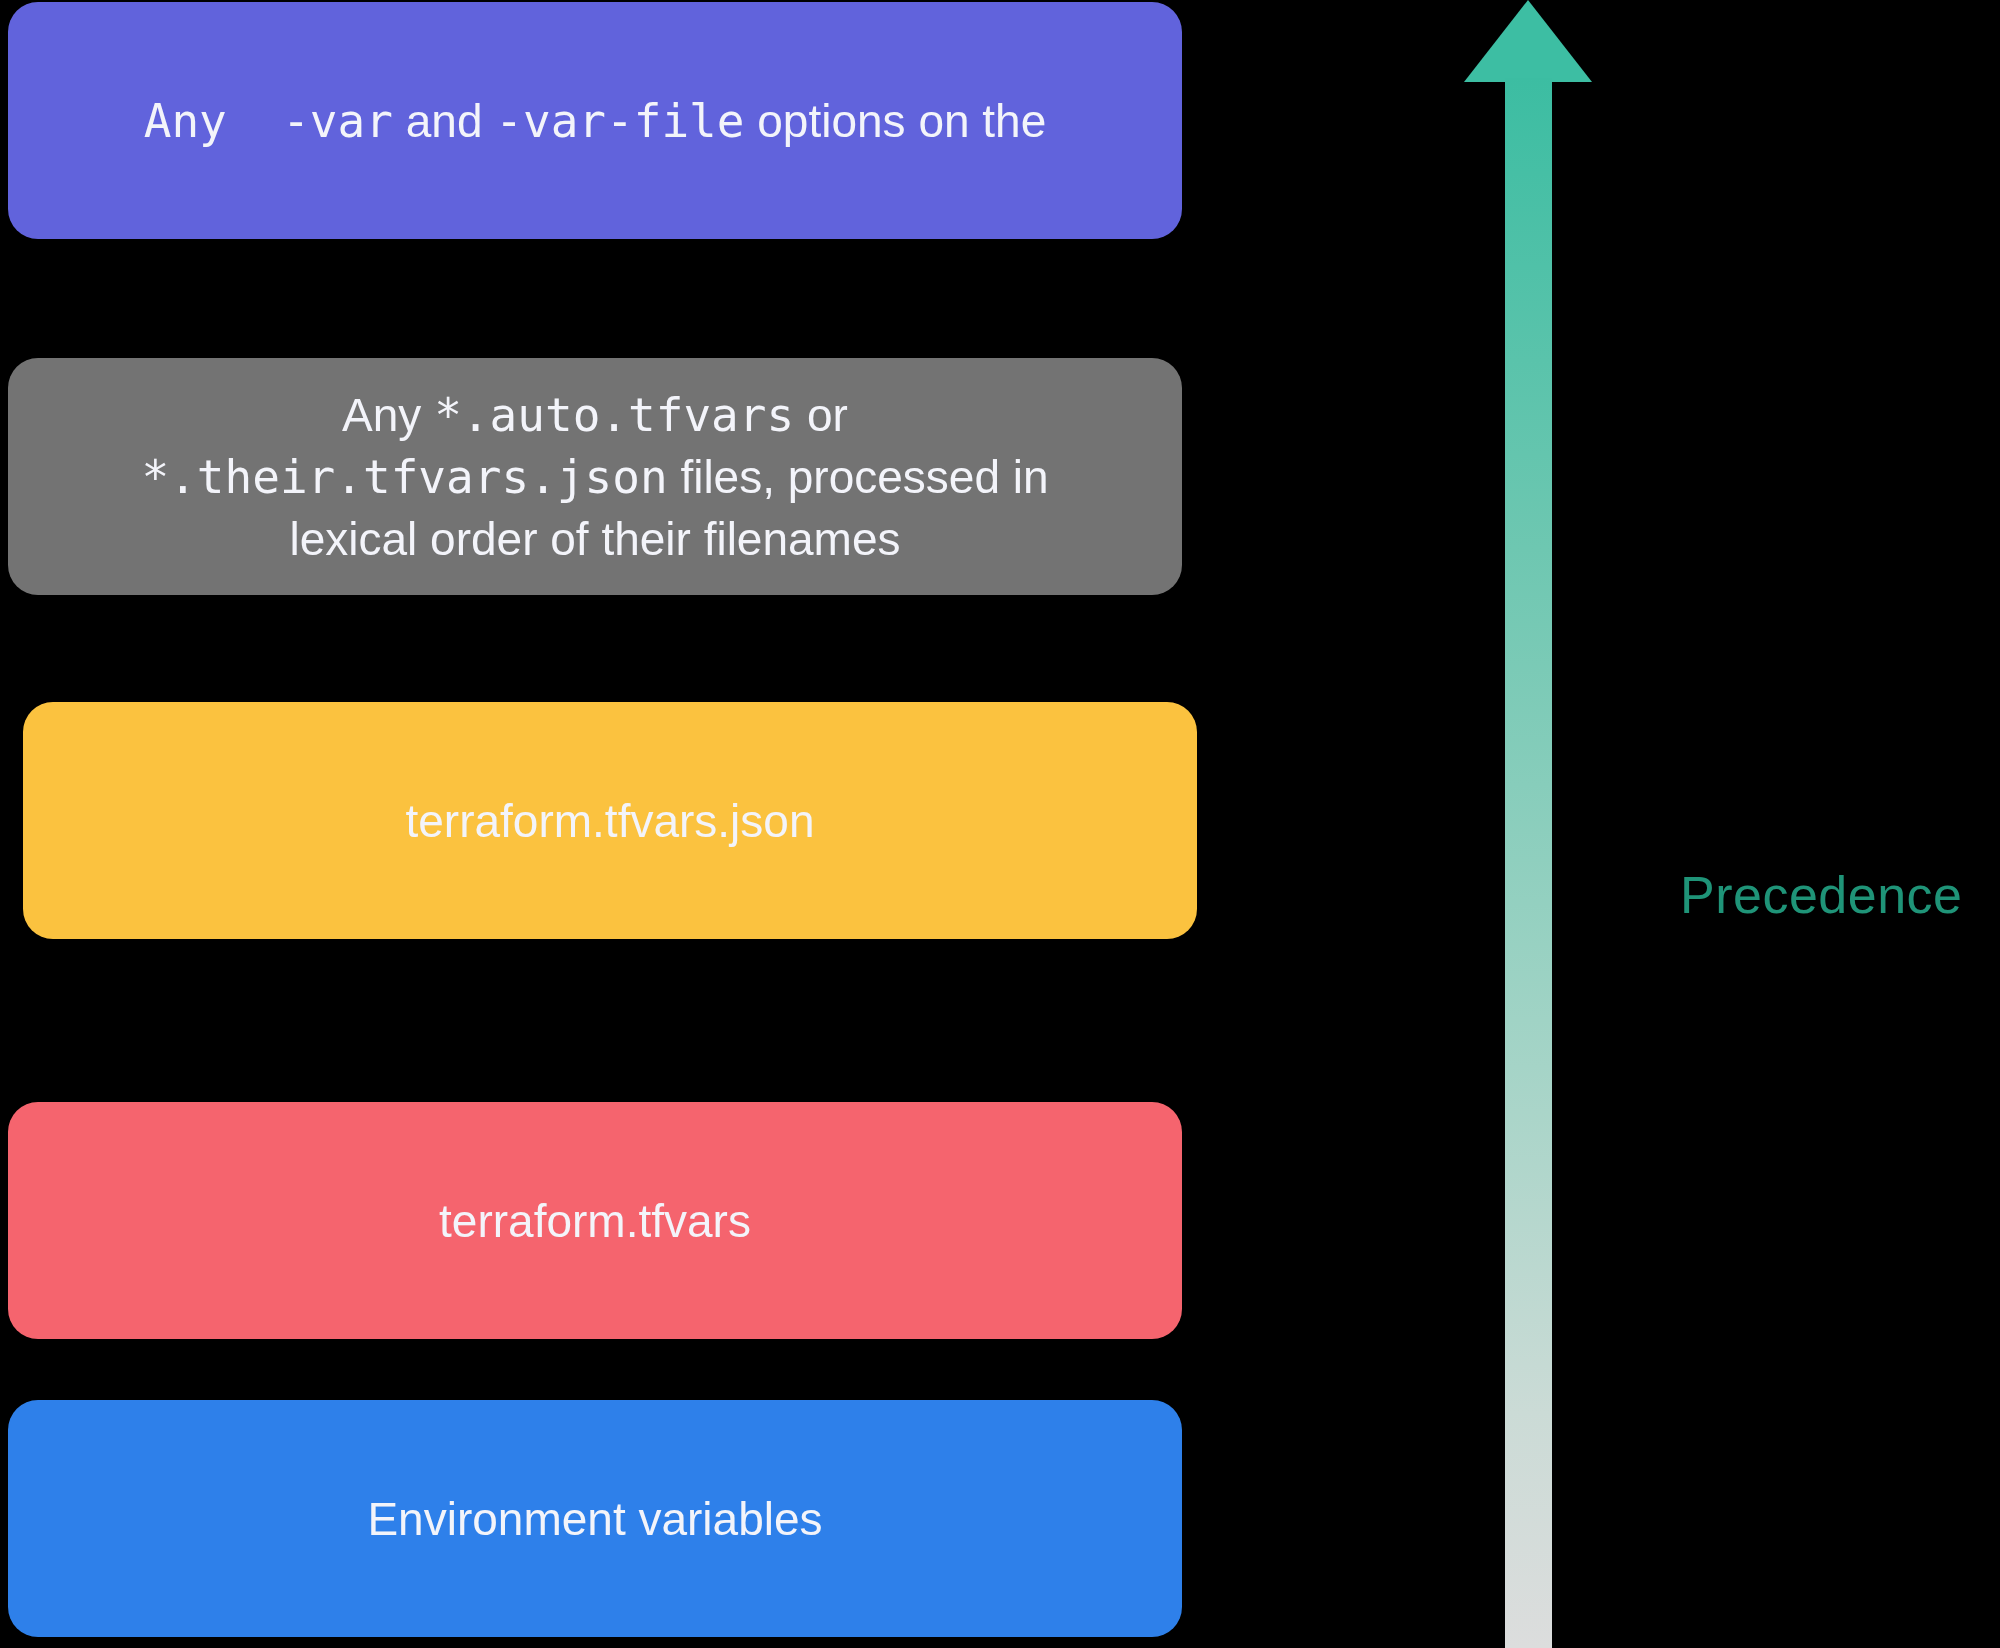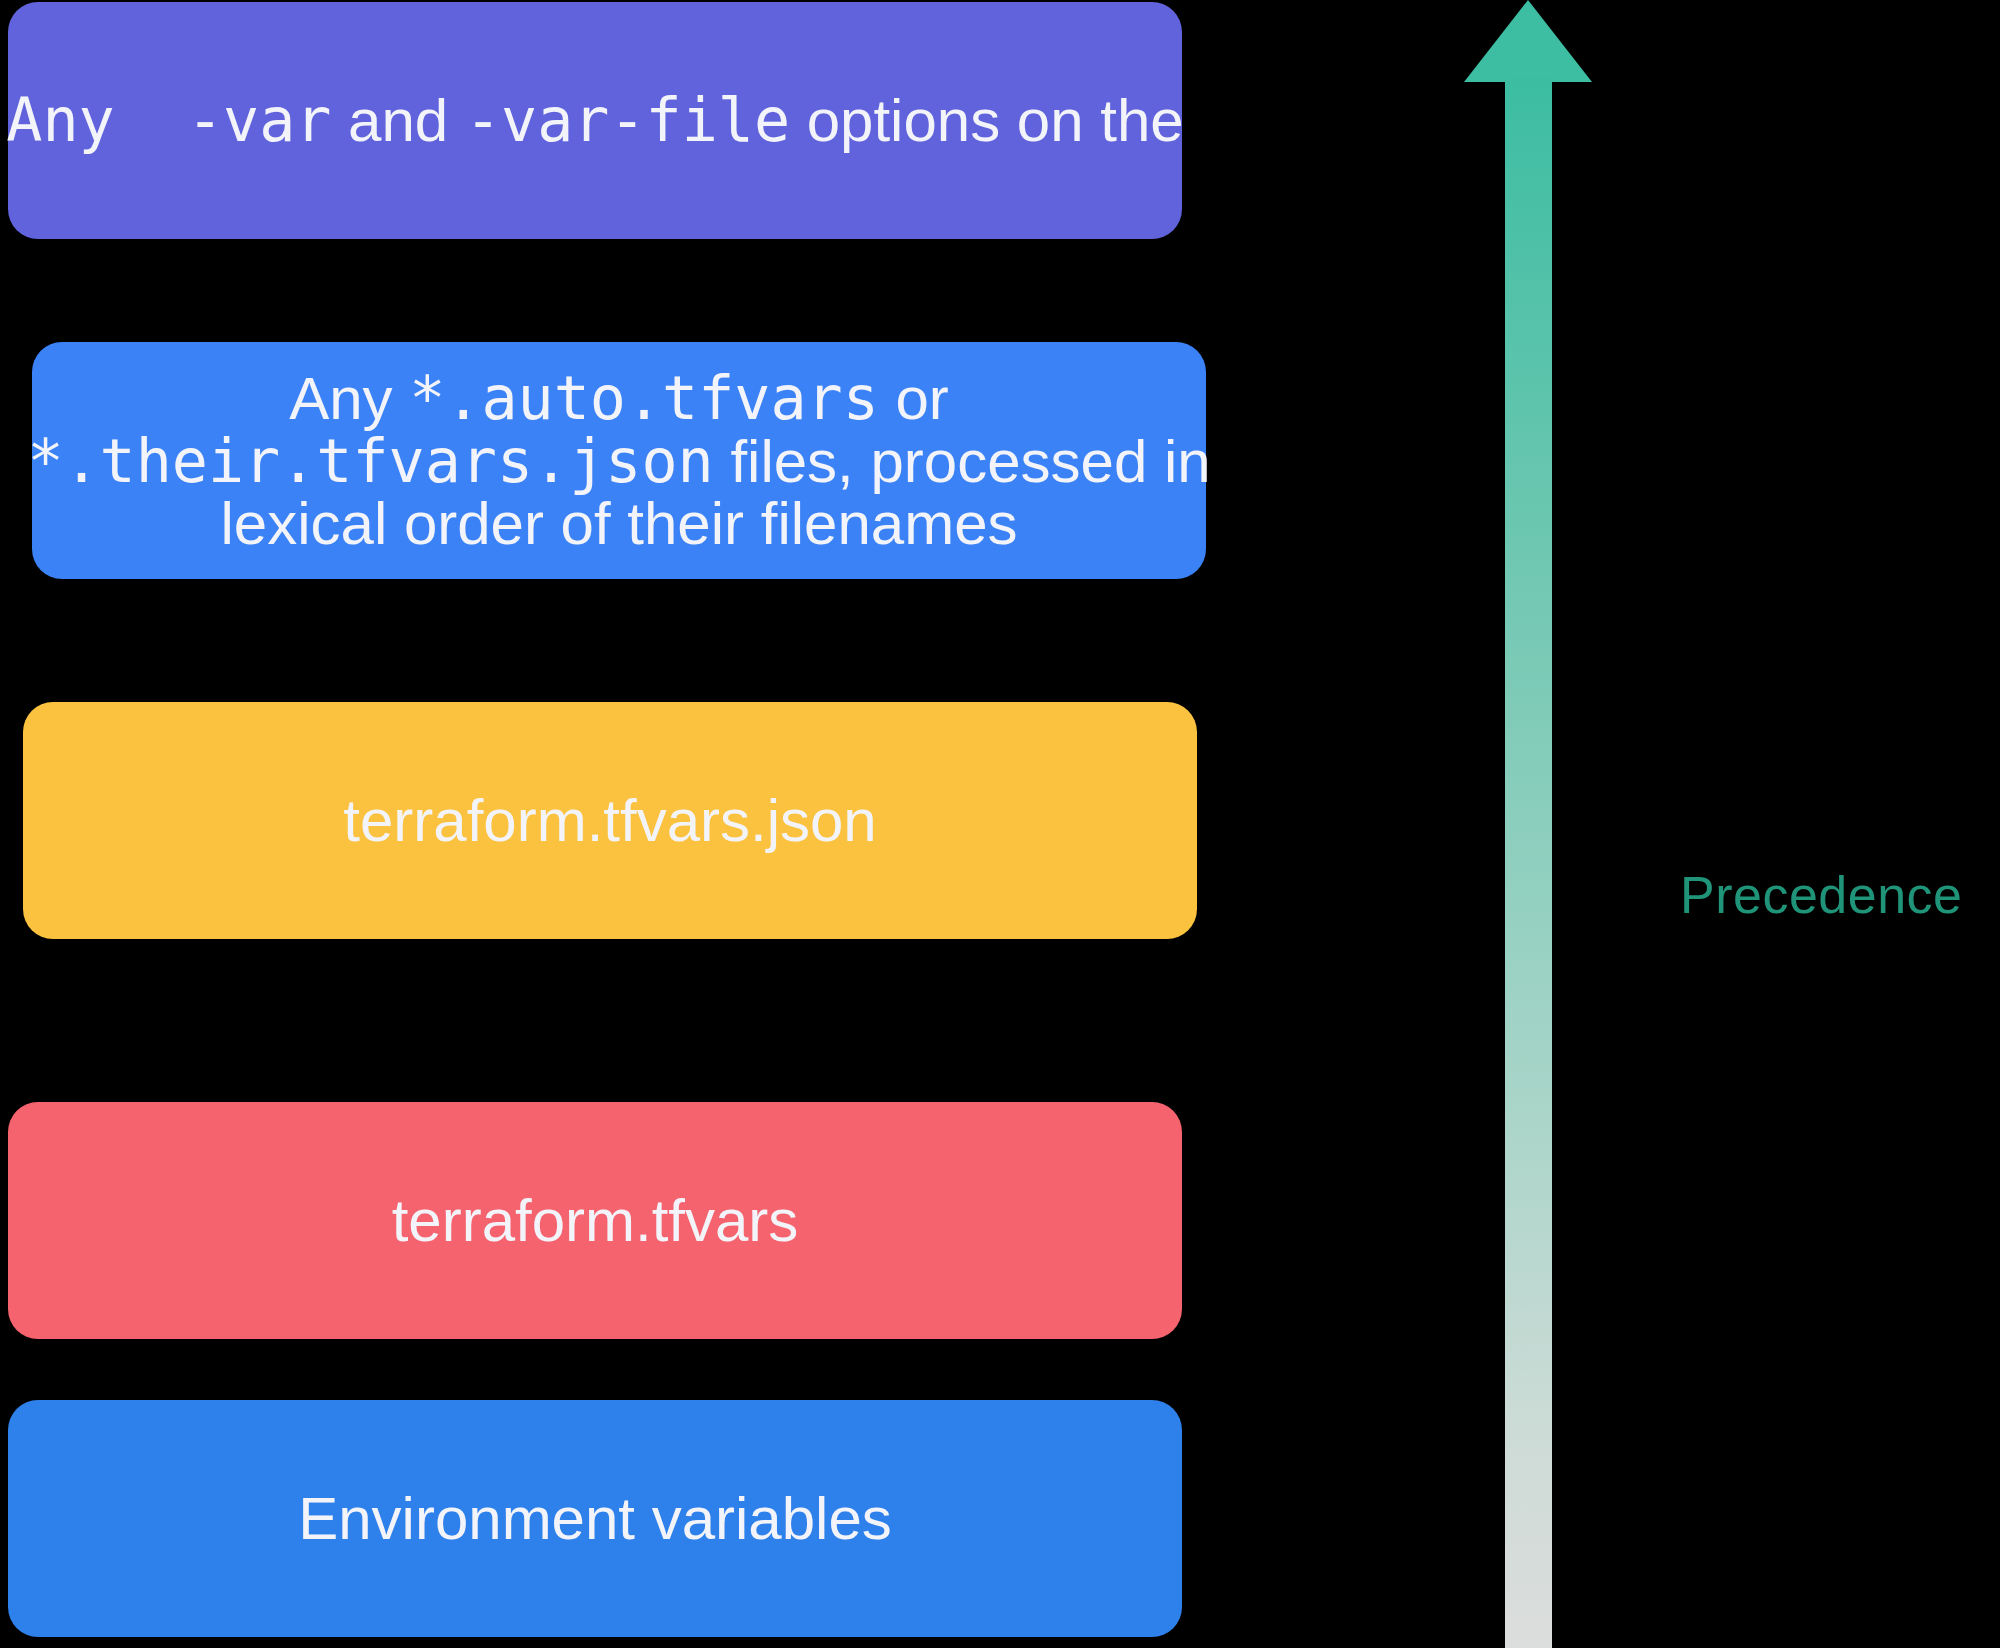--- a/index.html
+++ b/index.html
@@ -21,21 +21,21 @@
     width: 1174px;
     height: 237px;
     border-radius: 30px;
     display: flex;
     flex-direction: column;
     justify-content: center;
     align-items: center;
   }
   .line {
     text-align: center;
-    font-size: 60px;
+    font-size: 46px;
     line-height: 62px;
     color: #F3F4FA;
   }
   .seg { white-space: pre; }
   .code {
     font-family: "DejaVu Sans Mono", monospace;
   }
   .arrow-head {
     position: absolute;
     left: 1464px;
@@ -63,21 +63,21 @@
 </style>
 </head>
 <body>
 
 <div id="canvas">
 
   <div class="box" style="top: 2px; background: rgb(97, 99, 220);">
       <div class="line"><span class="seg code">Any  -var</span><span class="seg"> and </span><span class="seg code">-var-file</span><span class="seg"> options on the</span></div>
     </div>
 
-  <div class="box" style="top: 342px; background: #3b82f6; margin-left: 24px;">
+  <div class="box" style="top: 358px; background: #737373;">
       <div class="line"><span class="seg">Any </span><span class="seg code">*.auto.tfvars</span><span class="seg"> or</span></div>
       <div class="line"><span class="seg code">*.their.tfvars.json</span><span class="seg"> files, processed in</span></div>
       <div class="line"><span class="seg">lexical order of their filenames</span></div>
     </div>
 
   <div class="box" style="top: 702px; background: rgb(251, 194, 63); margin-left: 15px;">
       <div class="line"><span class="seg">terraform.tfvars.json</span></div>
     </div>
 
   <div class="box" style="top: 1102px; background: rgb(245, 100, 110);">

